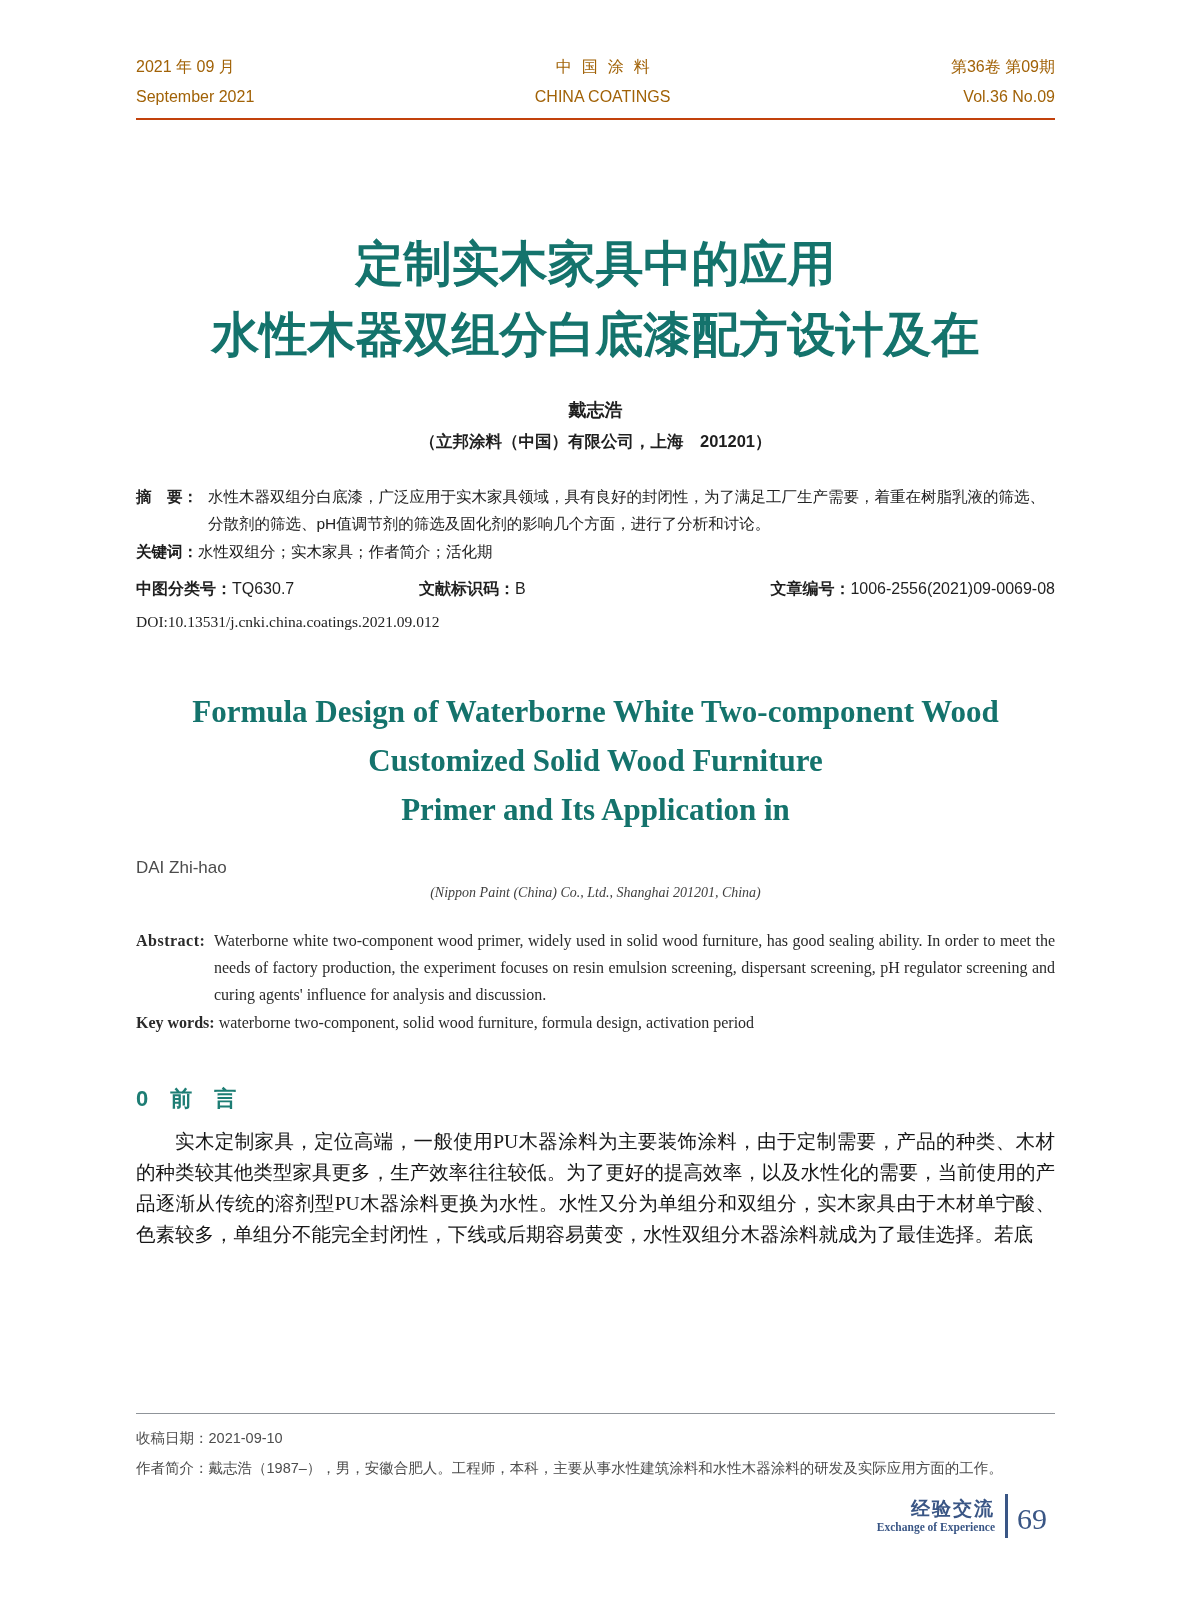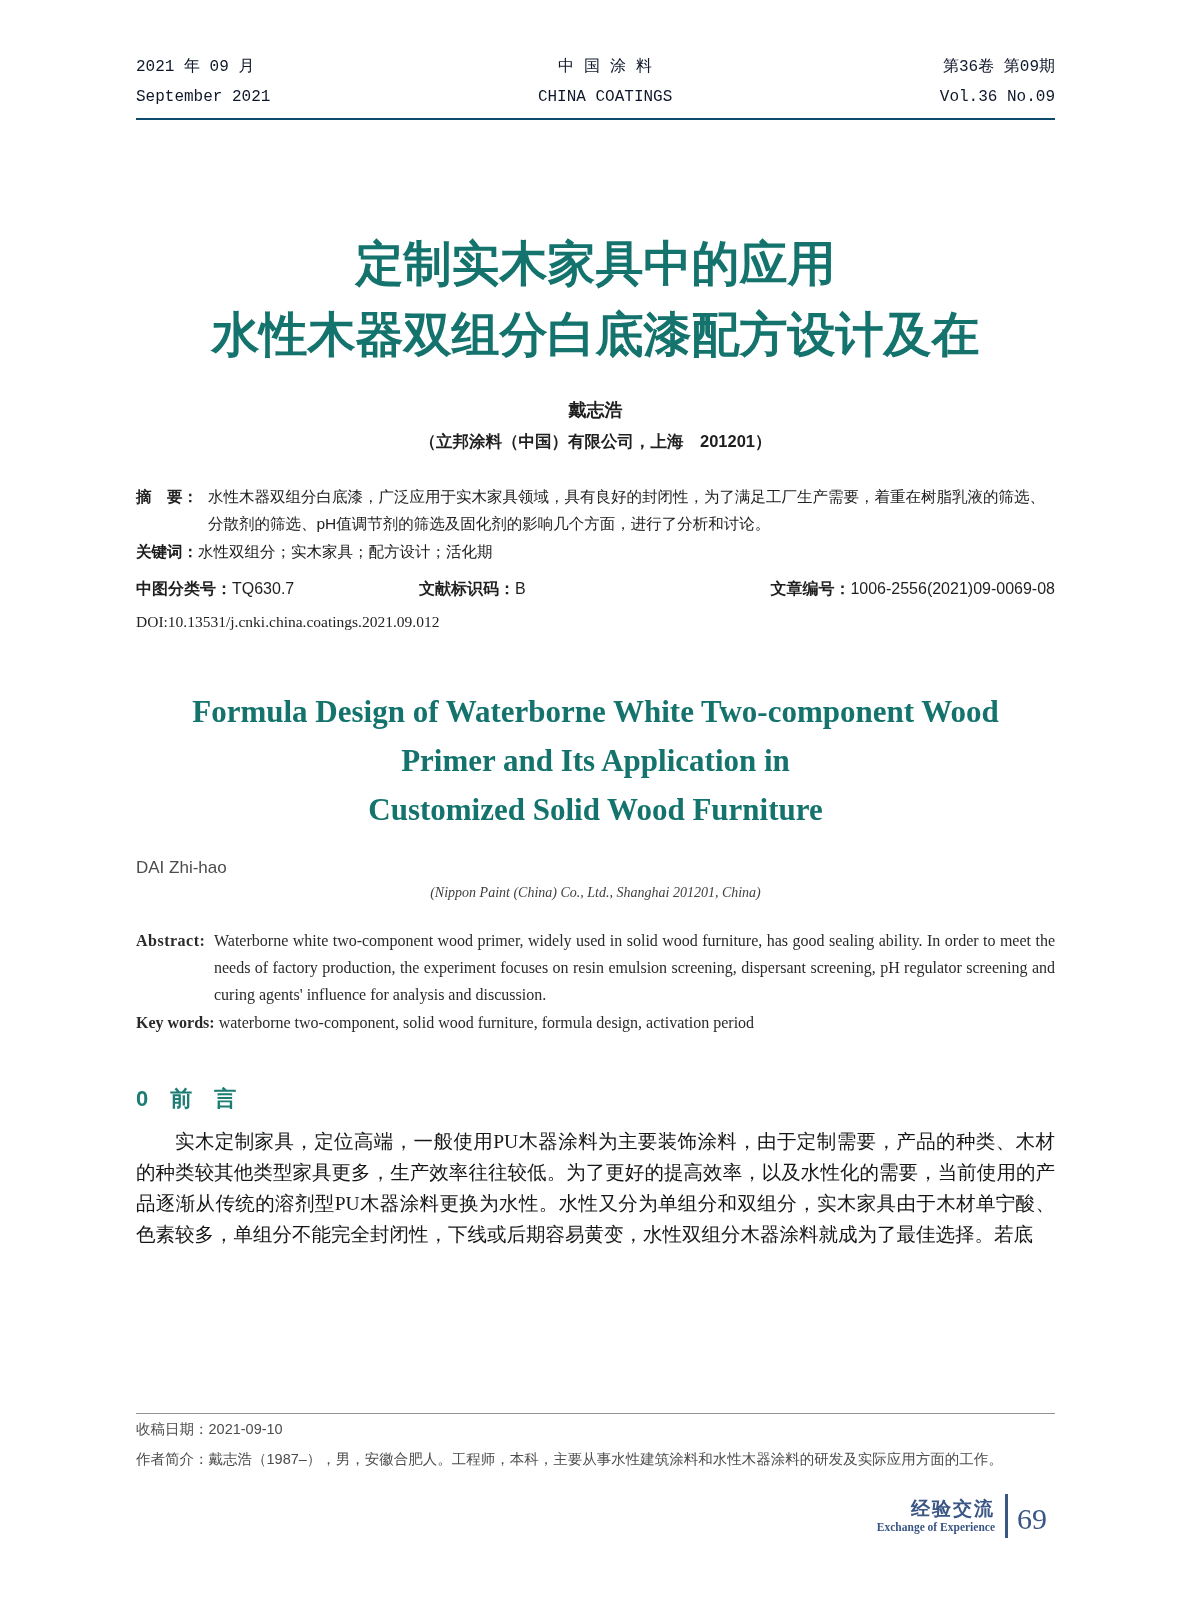--- a/index.html
+++ b/index.html
@@ -13,25 +13,25 @@
     color: #1b1b1b;
   }
   .content { padding: 0 132px 0 136px; }
 
   
   .journal-header {
     display: flex;
     justify-content: space-between;
     align-items: flex-end;
     padding-top: 52px;
-    font-family: Liberation Mono, monospace;
-    color: #0f172a;
+    font-family: Liberation Sans, sans-serif;
+    color: #a16207;
     font-size: 16px;
     line-height: 30px;
-    border-bottom: 2px solid #0c4a6e;
+    border-bottom: 2px solid #c2410c;
     padding-bottom: 6px;
   }
   .jh-col { display: flex; flex-direction: column; }
   .jh-left { text-align: left; }
   .jh-center { text-align: center; }
   .jh-center .zh { letter-spacing: 10px; text-indent: 10px; }
   .jh-right { text-align: right; }
 
   
   .title-zh {
@@ -157,20 +157,21 @@
   .indent { text-indent: 2em; }
   .col-right { padding-top: 36px; }
 
   
   .footnotes {
     position: absolute;
     left: 136px;
     right: 132px;
     top: 1413px;
     border-top: 1.5px solid #8f9499;
+    padding-top: 9px;
     font-family: "Liberation Sans", sans-serif;
     font-size: 14.5px;
     line-height: 30px;
     color: #4c4c4c;
   }
 
   
   .page-marker {
     position: absolute;
     top: 1494px;
@@ -231,34 +232,34 @@
       <div>水性木器双组分白底漆配方设计及在</div>
     </div>
 
     <div class="author-zh">戴志浩</div>
     <div class="affil-zh">（立邦涂料（中国）有限公司，上海　201201）</div>
 
     <div class="abstract-zh hang">
       <span class="lbl">摘　要：</span><span>水性木器双组分白底漆，广泛应用于实木家具领域，具有良好的封闭性，为了满足工厂生产需要，着重在树脂乳液的筛选、分散剂的筛选、pH值调节剂的筛选及固化剂的影响几个方面，进行了分析和讨论。</span>
     </div>
     <div class="kw-line">
-      <span class="lbl">关键词：</span><span>水性双组分；实木家具；配方设计；活化期</span>
+      <span class="lbl">关键词：</span><span>水性双组分；实木家具；作者简介；活化期</span>
     </div>
 
     <div class="meta-row">
       <span><span class="lbl">中图分类号：</span><span>TQ630.7</span></span>
       <span class="m2"><span class="lbl">文献标识码：</span><span>B</span></span>
       <span><span class="lbl">文章编号：</span><span>1006-2556(2021)09-0069-08</span></span>
     </div>
     <div class="doi-line">DOI:10.13531/j.cnki.china.coatings.2021.09.012</div>
 
     <div class="title-en">
       <div>Formula Design of Waterborne White Two-component Wood</div>
+      <div>Customized Solid Wood Furniture</div>
       <div>Primer and Its Application in</div>
-      <div>Customized Solid Wood Furniture</div>
     </div>
 
     <div class="author-en">DAI Zhi-hao</div>
     <div class="affil-en">(Nippon Paint (China) Co., Ltd., Shanghai 201201, China)</div>
 
     <div class="abstract-en hang-en">
       <span class="lbl">Abstract:</span><span>Waterborne white two-component wood primer, widely used in solid wood furniture, has good sealing ability. In order to meet the needs of factory production, the experiment focuses on resin emulsion screening, dispersant screening, pH regulator screening and curing agents' influence for analysis and discussion.</span>
     </div>
     <div class="kw-en">
       <span class="lbl">Key words:</span>&nbsp;<span>waterborne two-component, solid wood furniture, formula design, activation period</span>

